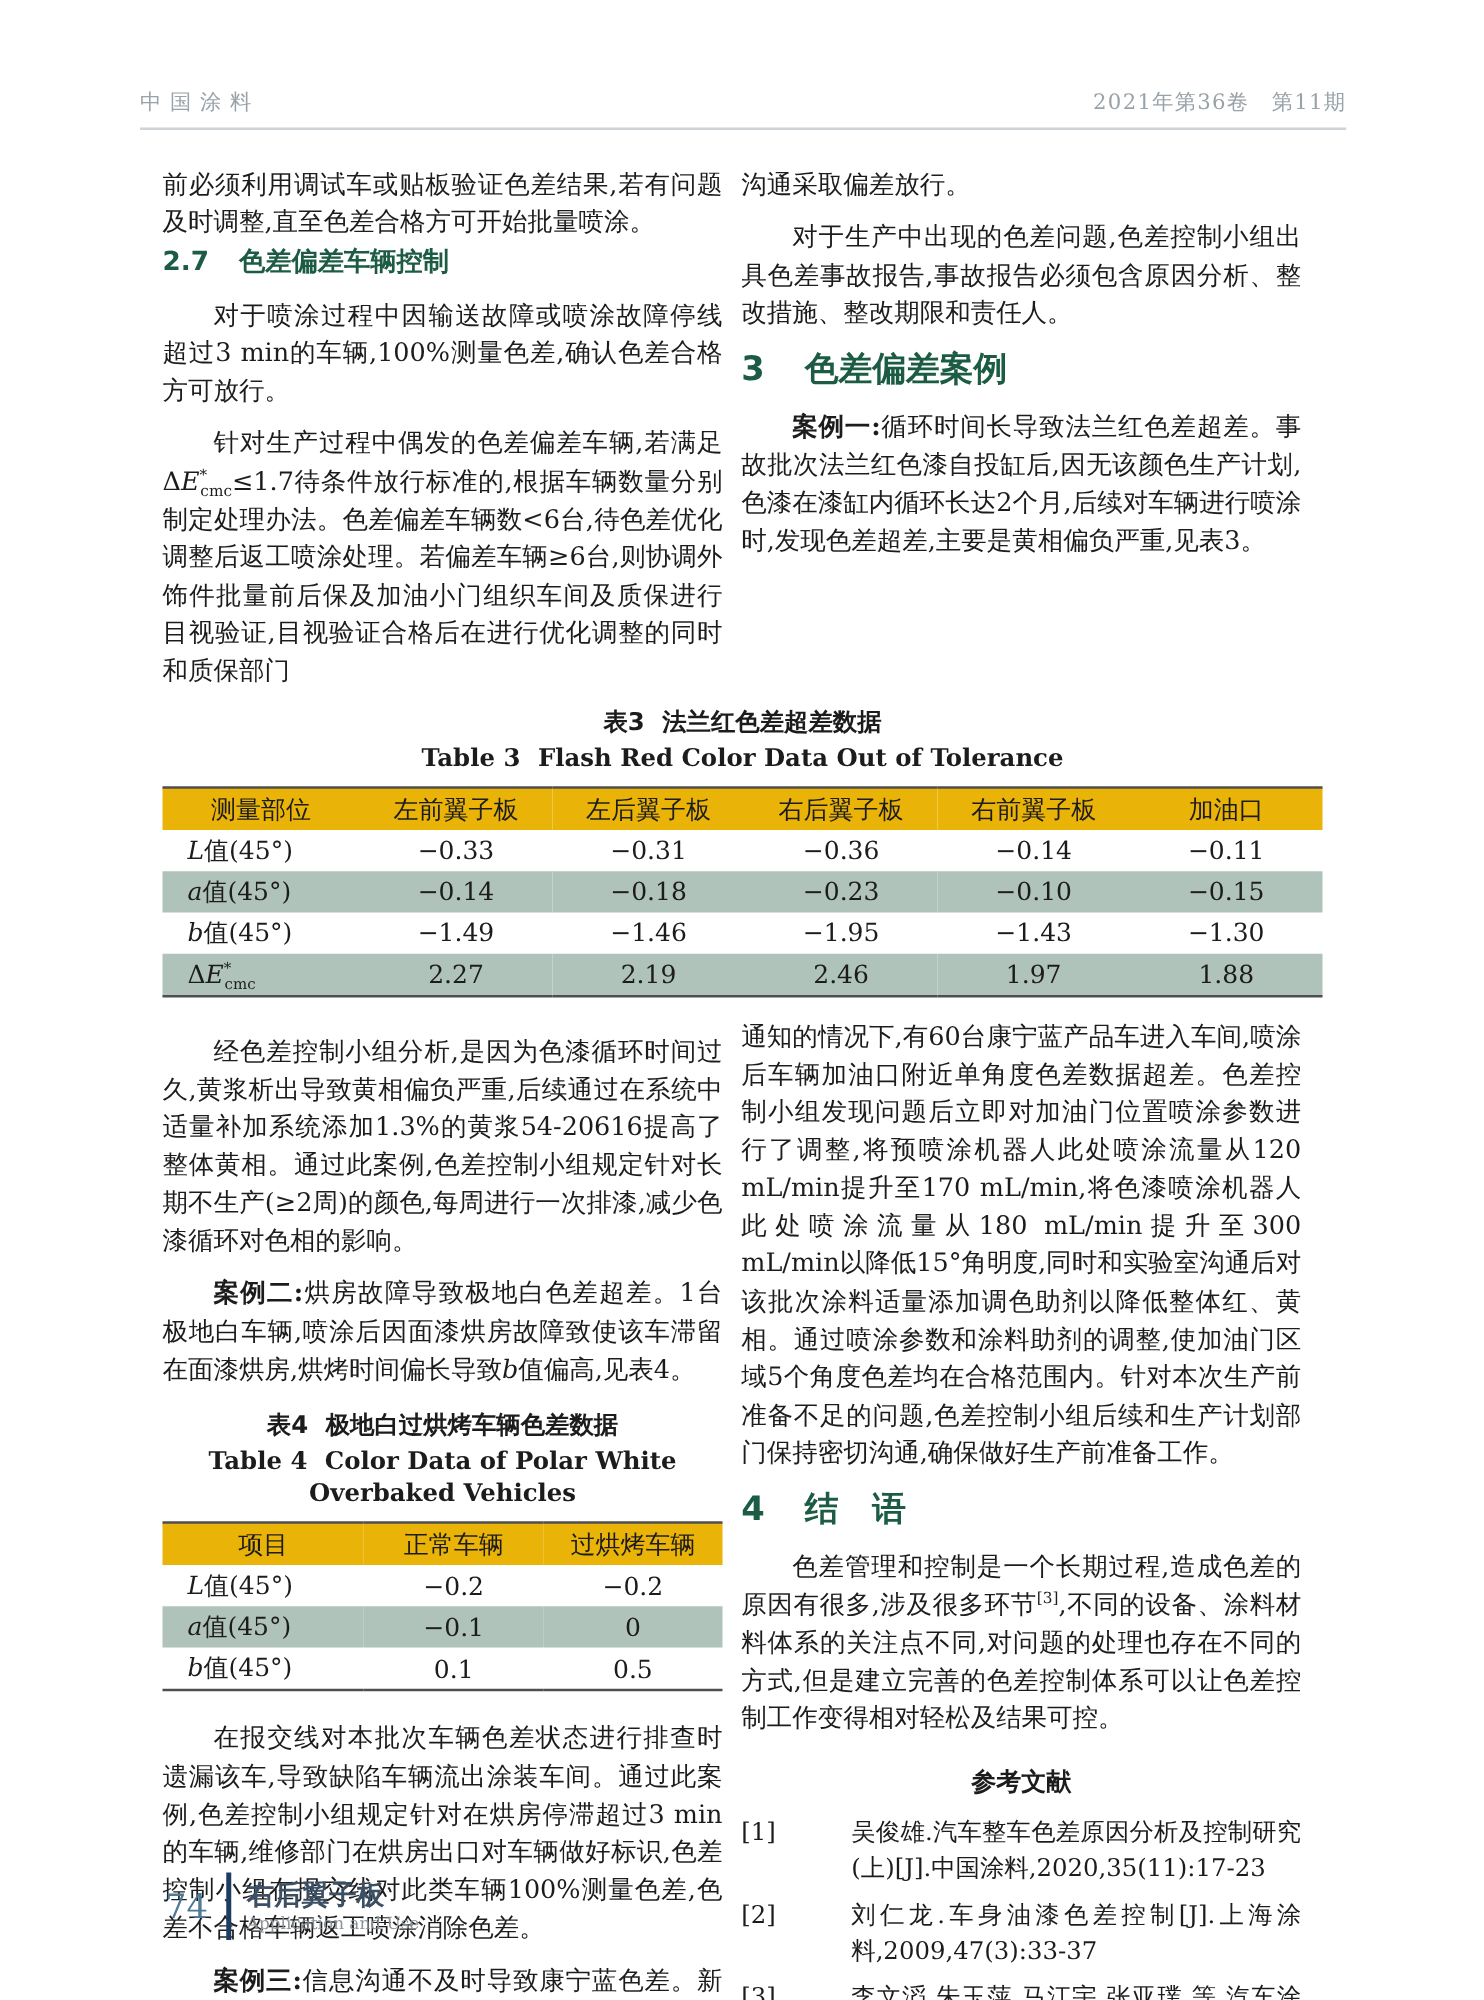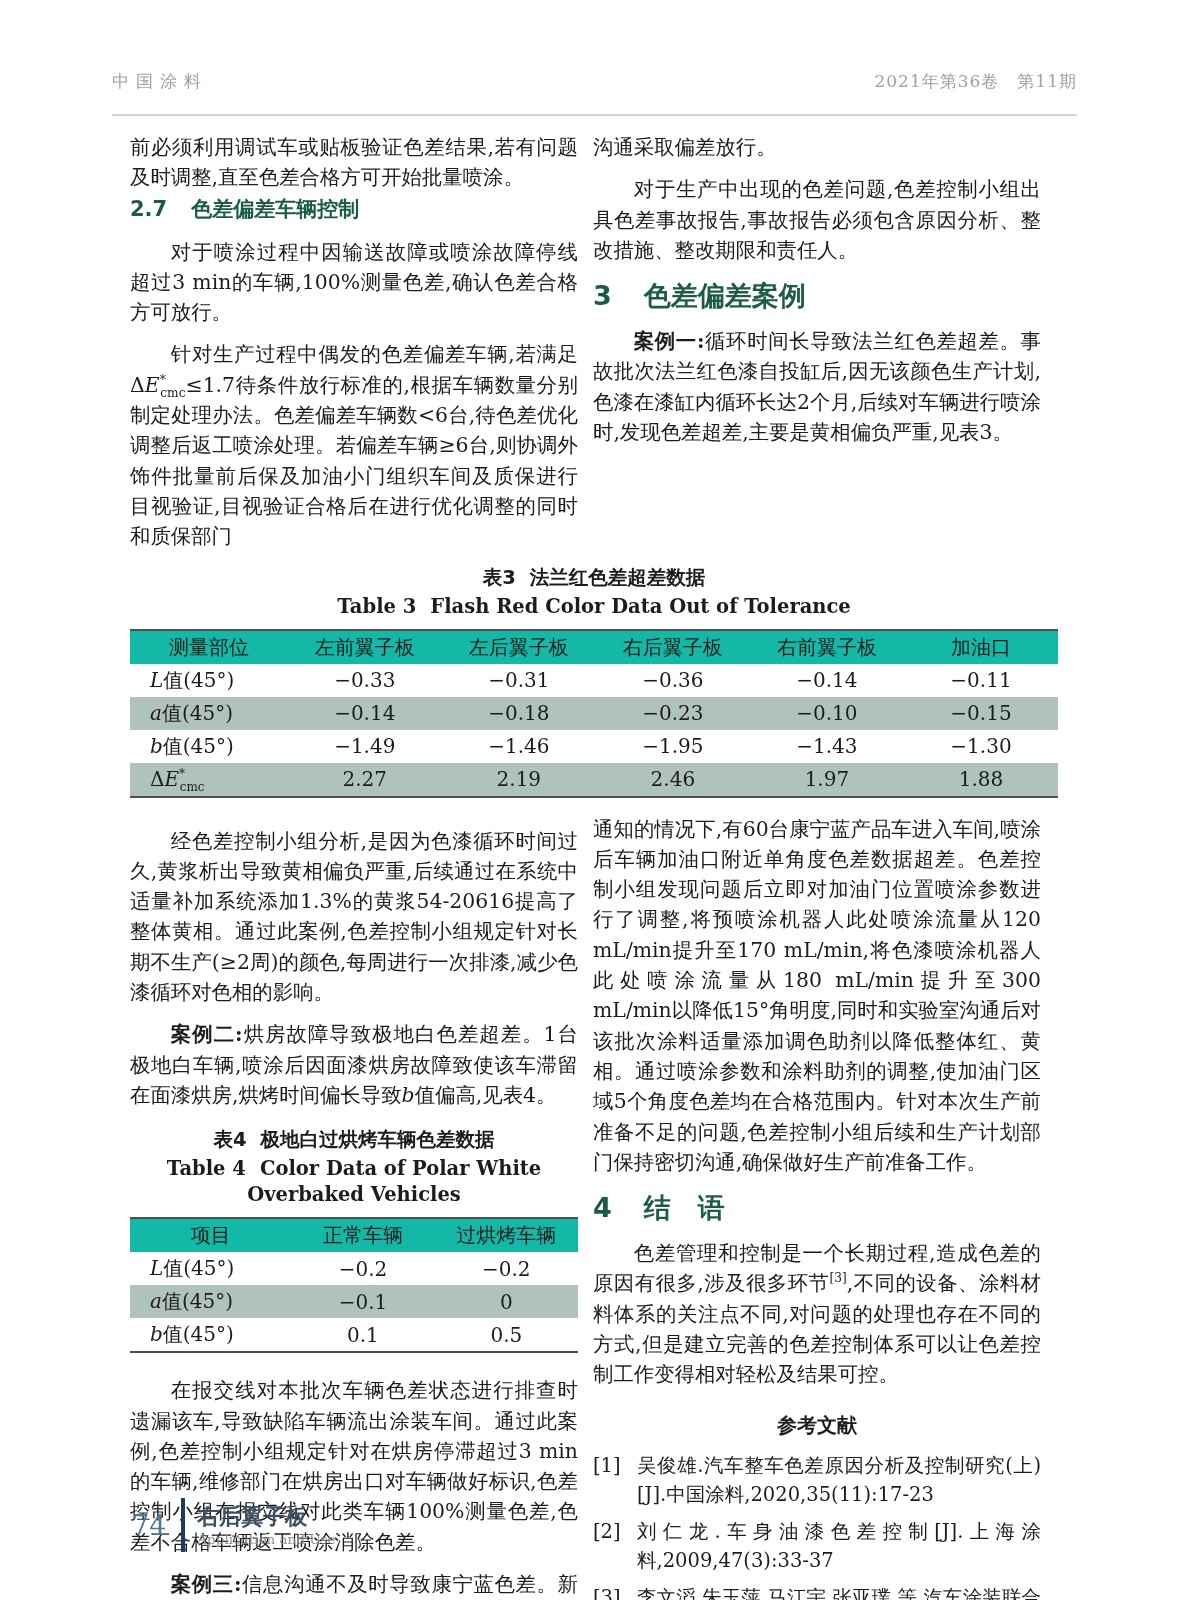--- a/index.html
+++ b/index.html
@@ -1,21 +1,21 @@
 <!DOCTYPE html>
 <html><head>
 <meta charset="utf-8">
 <style>
   html,body{margin:0;padding:0;background:#ffffff;}
   .page{position:relative;width:1187px;height:1600px;margin:0 auto;background:#ffffff;overflow:hidden;
         font-family:"DejaVu Serif","Liberation Serif",serif;color:#1c1c1c;}
 
   
   .hdr{position:absolute;top:70px;left:112px;width:965px;display:flex;justify-content:space-between;
-       align-items:flex-end;padding-bottom:21px;border-bottom:2px solid #ced4d7;
+       align-items:flex-end;padding-bottom:9px;border-bottom:2px solid #ced4d7;
        font-size:17px;color:#98a2a9;}
   .hdr .journal{letter-spacing:7px;}
   .hdr .issue{letter-spacing:1px;}
 
   
   .content{position:absolute;top:132px;left:130px;width:928px;}
   .cols{display:flex;gap:15px;}
   .col{width:448px;}
   .cols.bottom{margin-top:16px;}
 
@@ -35,30 +35,30 @@
 
   
   .table-block{margin-top:12px;}
   .t4-block{margin:16px 0 22px;}
   .tt-cn{text-align:center;font-family:"DejaVu Sans","Liberation Sans",sans-serif;font-weight:bold;
          font-size:19.5px;line-height:27px;}
   .tt-en{text-align:center;font-weight:bold;font-size:19.5px;line-height:26px;margin:3px 0 9px;}
   .t-gap{margin-left:14px;}
   table{width:100%;border-collapse:collapse;border-top:2px solid #4f4f4f;border-bottom:2px solid #4f4f4f;}
   th,td{font-size:20px;font-weight:normal;height:29px;padding:2px 4px;text-align:center;}
-  thead tr{background:#14b8a6;}
+  thead tr{background:#eab308;}
   tbody tr:nth-child(even){background:#b0c3ba;}
   td.lbl{text-align:left;padding-left:20px;}
 
   
   .refs-heading{text-align:center;font-family:"DejaVu Sans","Liberation Sans",sans-serif;font-weight:bold;
                 font-size:20px;margin:22px 0 12px;}
   .ref{display:flex;font-size:19.5px;line-height:29.5px;margin-bottom:7px;}
   .ref .rnum{flex:0 0 44px;}
-  .ref .rtxt{text-align:justify;}
+  .ref .rtxt{text-align:justify;margin-left:44px;}
 
   
   .footer{position:absolute;left:132px;bottom:48px;display:flex;align-items:center;}
   .pgnum{font-size:27px;color:#4d7a95;margin-right:15px;}
   .fbar{width:4px;height:54px;background:#1e3c5f;margin-right:12px;}
   .fcn{display:block;font-family:"DejaVu Sans","Liberation Sans",sans-serif;font-weight:bold;
        font-size:22px;color:#3d5063;line-height:27px;}
   .fen{display:block;font-size:13.5px;color:#8b9196;line-height:18px;}
 </style>
 </head>

